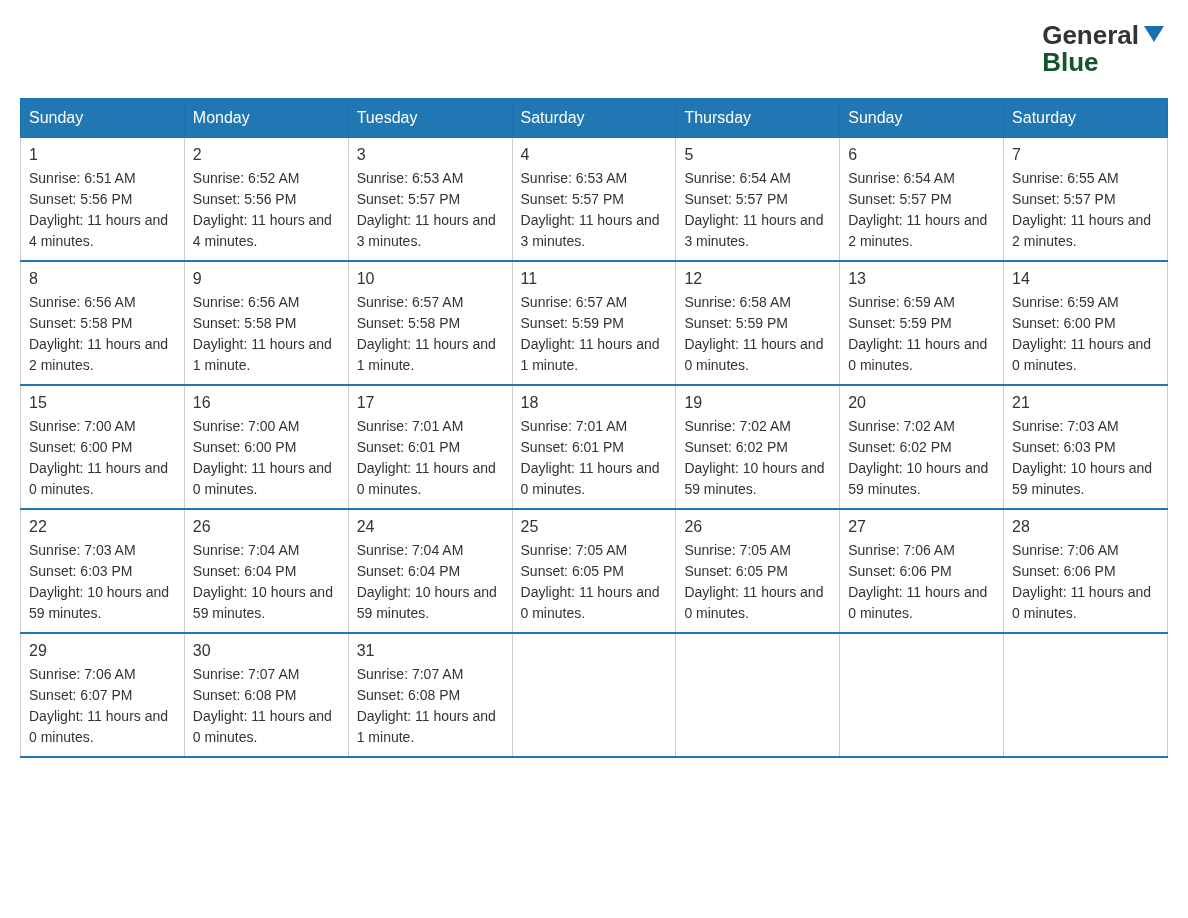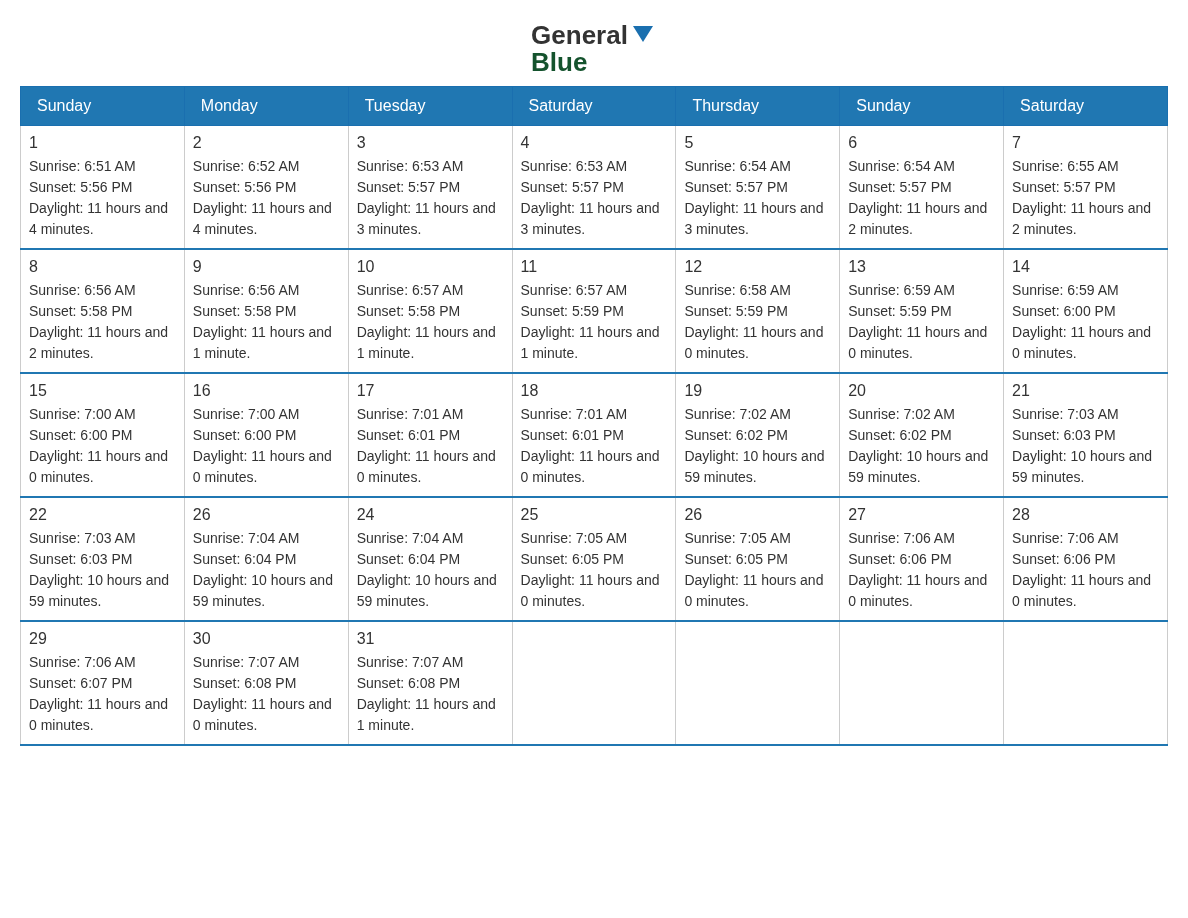--- a/index.html
+++ b/index.html
@@ -5,23 +5,23 @@
     * { box-sizing: border-box; margin: 0; padding: 0; }
     body {
       font-family: Arial, sans-serif;
       background: #fff;
       padding: 20px;
       width: 1188px;
       min-height: 918px;
     }
     .header {
       display: flex;
-      justify-content: center;
+      justify-content: flex-end;
       align-items: flex-start;
-      margin-bottom: 8px;
+      margin-bottom: 20px;
     }
     .logo {
       display: flex;
       flex-direction: column;
       align-items: flex-start;
     }
     .title-section {
       text-align: right;
     }
     .month-title {
@@ -35,21 +35,21 @@
       color: #555;
       margin-top: 4px;
     }
     table {
       width: 100%;
       border-collapse: collapse;
     }
     thead tr th {
       background-color: #2077b2;
       color: #fff;
-      padding: 10px 16px;
+      padding: 10px 8px;
       text-align: left;
       font-size: 16px;
       font-weight: normal;
       border: 1px solid #1a6faf;
     }
     tbody tr td {
       border: 1px solid #ccc;
       padding: 8px;
       vertical-align: top;
       width: 14.28%;

